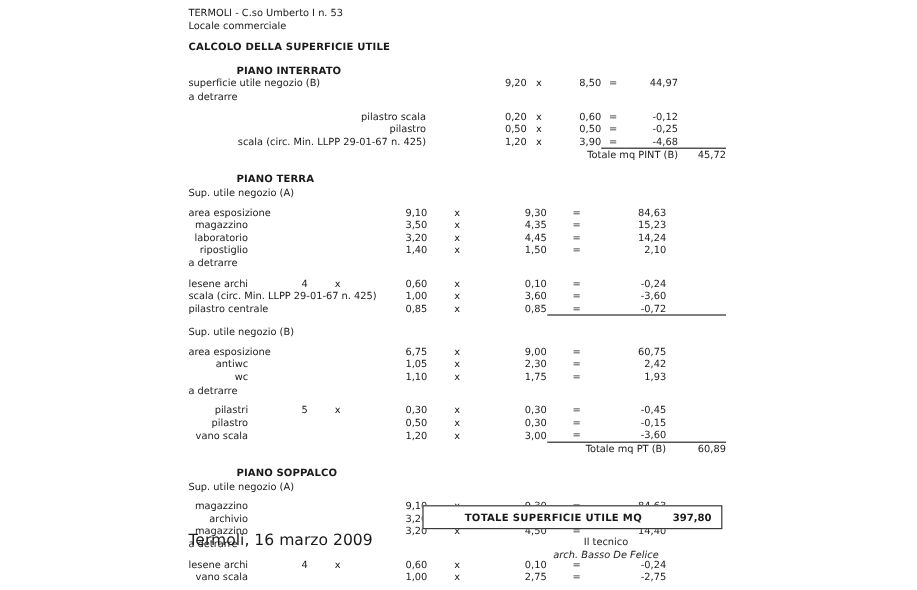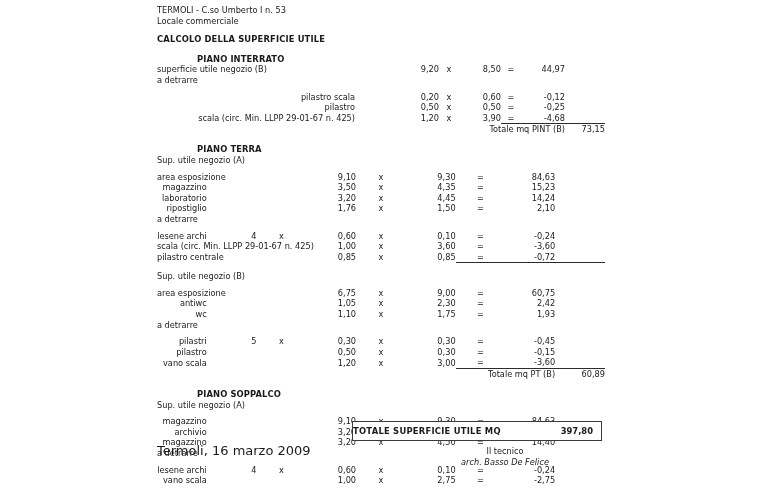--- a/index.html
+++ b/index.html
@@ -109,21 +109,21 @@
     box-sizing: border-box;
     width: 250px;
     height: 20px;
     border: 1.3px solid #3a3a3a;
     display: flex;
     align-items: center;
     background: #ffffff;
   }
   .totalbox .tb-label {
     flex: 1;
-    text-align: left;
+    text-align: right;
     font-size: 8.4px;
     font-weight: bold;
     letter-spacing: 0.25px;
   }
   .totalbox .tb-value {
     width: 58px;
     text-align: right;
     padding-right: 8px;
     font-size: 8.4px;
     font-weight: bold;
@@ -229,21 +229,21 @@
           <td class="c-op2">=</td>
           <td class="c-res">-4,68</td>
           <td class="c-tot"></td>
         </tr>
         <tr class="totalrow">
           <td class="c-label"></td>
           <td class="c-mult"></td>
           <td class="c-multx"></td>
           <td class="c-a"></td>
           <td class="totlabel" colspan="4">Totale mq PINT (B)</td>
-          <td class="c-tot">73,15</td>
+          <td class="c-tot">45,72</td>
         </tr>
       </tbody>
     </table>
 
     <div class="floor">PIANO TERRA</div>
     <div class="subhead">Sup. utile negozio (A)</div>
 
     <table class="calc">
       <tbody>
         <tr class="gap">
@@ -279,21 +279,21 @@
           <td class="c-op1">x</td>
           <td class="c-b">4,45</td>
           <td class="c-op2">=</td>
           <td class="c-res">14,24</td>
           <td class="c-tot"></td>
         </tr>
         <tr>
           <td class="c-label">ripostiglio</td>
           <td class="c-mult"></td>
           <td class="c-multx"></td>
-          <td class="c-a">1,76</td>
+          <td class="c-a">1,40</td>
           <td class="c-op1">x</td>
           <td class="c-b">1,50</td>
           <td class="c-op2">=</td>
           <td class="c-res">2,10</td>
           <td class="c-tot"></td>
         </tr>
         <tr class="adetrarre">
           <td class="c-label">a detrarre</td>
           <td class="c-mult"></td>
           <td class="c-multx"></td>

